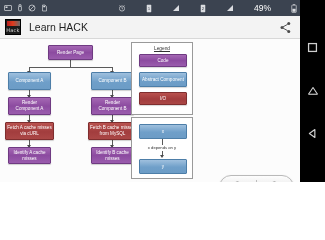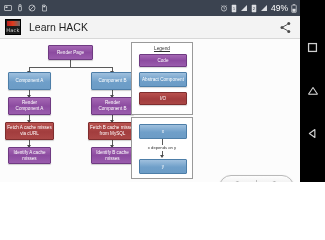--- a/index.html
+++ b/index.html
@@ -10,21 +10,21 @@
   }
   #root { position:relative; width:325px; height:182px; background:#fff; }
 
   
   .statusbar{
     position:absolute; left:0; top:0; width:300px; height:16px;
     background:#3b4350; display:flex; align-items:center;
     padding:0 3px 0 4px; color:#e8eaed;
   }
   .sb-left{ display:flex; align-items:center; gap:5px; }
-  .sb-right{ margin-left:auto; display:flex; align-items:center; gap:3px; }
+  .sb-right{ margin-left:auto; display:flex; align-items:center; gap:20px; }
   .sb-ico{ display:block; opacity:.92; }
   .sb-text{ font-size:9px; letter-spacing:0; line-height:16px; color:#fff; }
   .sb-pct{ font-size:8.5px; color:#fff; }
 
   
   .appbar{
     position:absolute; left:0; top:16px; width:300px; height:23px;
     background:#f3f3f3; border-bottom:1px solid #d8d8d8;
     display:flex; align-items:center; padding:0 7px 0 5px;
   }

